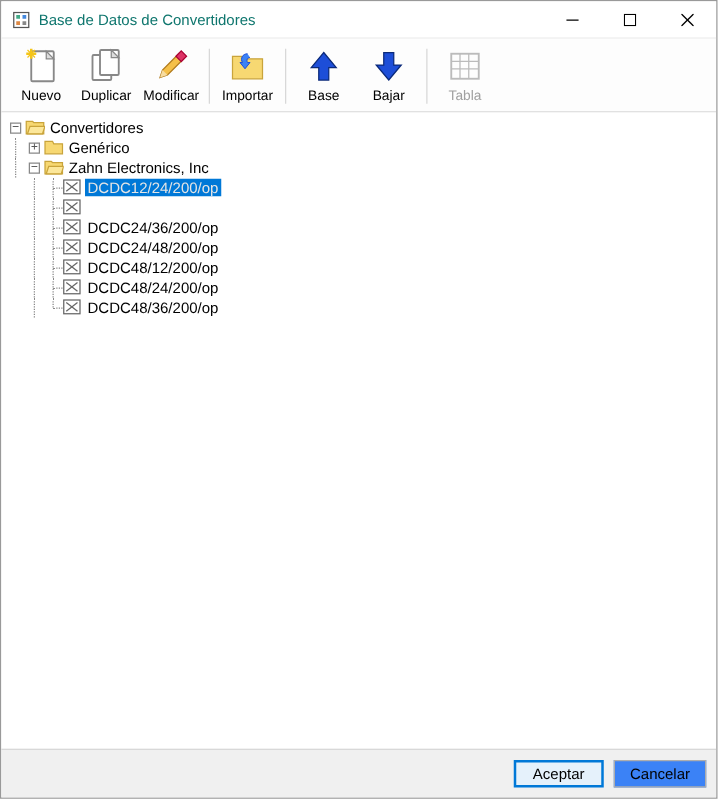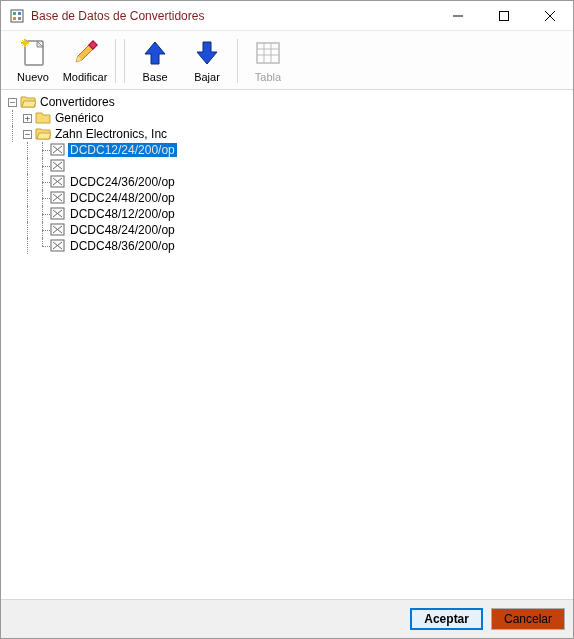--- a/index.html
+++ b/index.html
@@ -21,21 +21,21 @@
     display: flex;
     align-items: center;
     padding-left: 8px;
     border-bottom: 1px solid #eaeaea;
   }
   .titlebar .app-icon {
     width: 16px; height: 16px;
     margin-right: 6px;
     display: flex; align-items: center; justify-content: center;
   }
-  .titlebar .title { flex: 1; color: #7f1d1d; }
+  .titlebar .title { flex: 1; color: #0f766e; }
   .titlebar .winbtn {
     width: 46px; height: 30px;
     display: flex; align-items: center; justify-content: center;
     color: #000;
   }
   .toolbar {
     display: flex;
     padding: 4px 6px 2px 6px;
     gap: 0;
     border-bottom: 1px solid #d8d8d8;
@@ -113,26 +113,26 @@
     justify-content: flex-end;
     gap: 8px;
     padding: 8px;
     border-top: 1px solid #d8d8d8;
     background: #f0f0f0;
   }
   .btn {
     min-width: 72px;
     height: 22px;
     border: 1px solid #adadad;
-    background: #c2410c;
+    background: #3b82f6;
     font-size: 12px;
     display: flex; align-items:center; justify-content:center;
     padding: 0 12px;
   }
-  .btn.default { border: 2px solid #0078d7; background: #e5f1fb; font-weight: bold; }
+  .btn.default { border: 2px solid #0078d7; background: #e5f1fb; }
 </style>
 </head>
 <body>
 
 <div class="titlebar">
   <span class="app-icon">
     <svg width="14" height="14">
         <rect x="1" y="1" width="12" height="12" fill="#fff" stroke="#555"></rect>
         <rect x="3" y="3" width="3" height="3" fill="#4a8"></rect>
         <rect x="8" y="3" width="3" height="3" fill="#48d"></rect>
@@ -171,28 +171,47 @@
             <line x1="1" y1="1" x2="7" y2="7" stroke="#f5c518" stroke-width="1"></line>
             <line x1="7" y1="1" x2="1" y2="7" stroke="#f5c518" stroke-width="1"></line>
           </g>
         </svg>
     </span>
     <span>Nuevo</span>
   </div>
   <div class="tool">
     <span class="ticon">
       <svg width="32" height="32">
+          <rect x="5" y="7" width="15" height="20" rx="1" fill="#fff" stroke="#888" stroke-width="1.5"></rect>
+          <rect x="11" y="3" width="15" height="20" rx="1" fill="#fff" stroke="#888" stroke-width="1.5"></rect>
+          <path d="M20 3 L26 9 L20 9 Z" fill="#ddd" stroke="#888"></path>
+        </svg>
+    </span>
+    <span>Duplicar</span>
+  </div>
+  <div class="tool">
+    <span class="ticon">
+      <svg width="32" height="32">
           <path d="M7 25 L9 19 L22 6 L26 10 L13 23 Z" fill="#f5c04a" stroke="#b07b1e"></path>
           <path d="M7 25 L9 19 L13 23 Z" fill="#f7dca0"></path>
           <rect x="21" y="5" width="6" height="6" transform="rotate(45 24 8)" fill="#d36" stroke="#a03"></rect>
         </svg>
     </span>
     <span>Modificar</span>
   </div>
   <div class="sep"></div>
+  <div class="tool">
+    <span class="ticon">
+      <svg width="32" height="32">
+          <path d="M4 12 L4 26 L28 26 L28 10 L14 10 L12 8 L4 8 Z" fill="#f7d872" stroke="#c9a43b"></path>
+          <path d="M16 6 C12 6 10 10 12 13 L10 13 L14 18 L18 13 L16 13 C15 11 16 9 18 9" fill="#3b82f6" stroke="#1d4ed8" stroke-width="0.8"></path>
+        </svg>
+    </span>
+    <span>Importar</span>
+  </div>
   <div class="sep"></div>
   <div class="tool">
     <span class="ticon">
       <svg width="32" height="32">
           <path d="M16 5 L26 17 L20 17 L20 27 L12 27 L12 17 L6 17 Z" fill="#1d4ed8" stroke="#0b2a7a"></path>
         </svg>
     </span>
     <span>Base</span>
   </div>
   <div class="tool">

